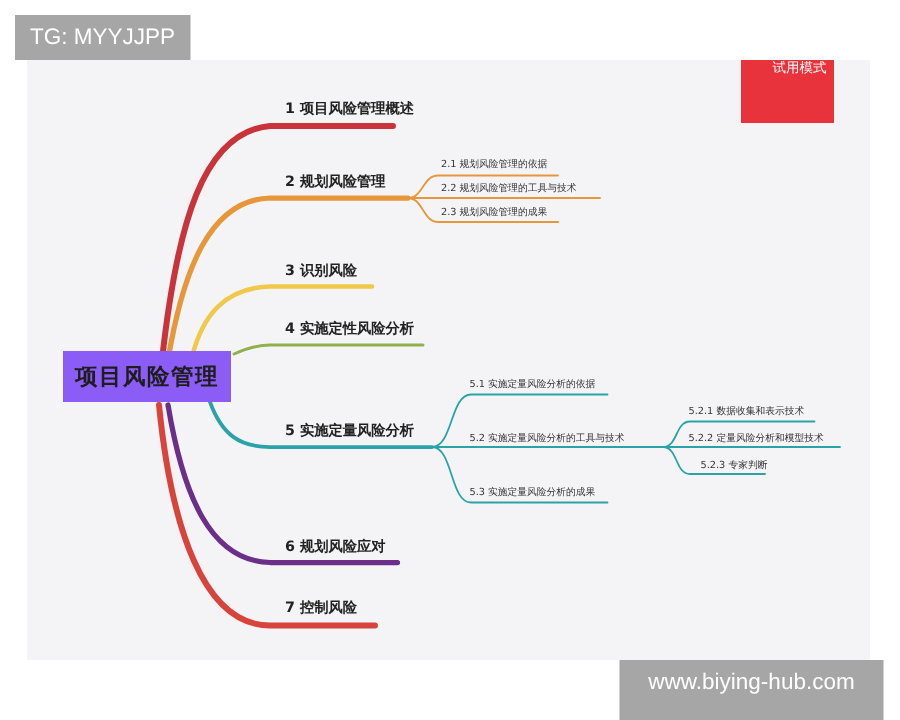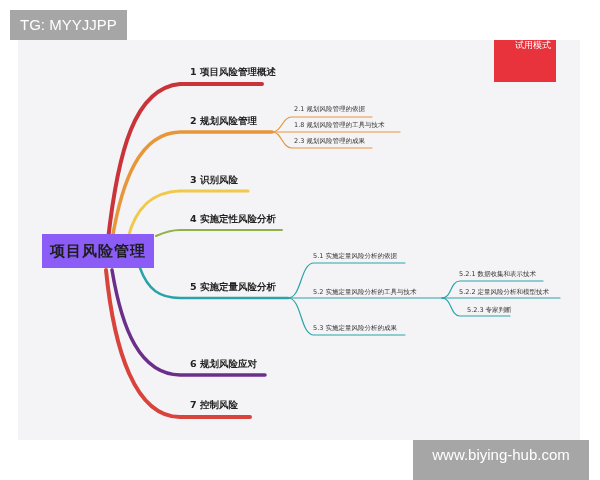--- a/index.html
+++ b/index.html
@@ -20,21 +20,21 @@
     .wm-br {
       position: absolute; left: 413px; top: 440px; width: 176px; height: 44px;
       background: #a6a6a6; color: #ffffff; font-size: 15px; line-height: 30px; text-align: center;
       font-family: "Liberation Sans", sans-serif;
     }
     .xmind {
       position: absolute; left: 494px; top: 40px; width: 62px; height: 42px;
       background: #e8323c; color: #fff; text-align: center;
     }
     .xmind .brand { font-size: 14px; font-weight: bold; line-height: 16px; padding-top: 8px; font-family: "Liberation Sans", sans-serif; }
-    .xmind .sub { font-size: 9px; line-height: 12px; padding-left: 16px; font-family: Liberation Mono, monospace; }
+    .xmind .sub { font-size: 9px; line-height: 12px; padding-left: 16px; }
     .root {
       position: absolute; left: 42px; top: 234px; width: 112px; height: 34px;
       background: #8b5cf6; color: #1d1d1d; font-size: 15px; font-weight: bold;
       line-height: 34px; text-align: center; letter-spacing: 1px;
     }
     .node {
       position: absolute; color: #222; font-size: 9.5px; font-weight: bold; white-space: nowrap;
     }
     .sub2 {
       position: absolute; color: #333; font-size: 6.5px; white-space: nowrap;
@@ -86,21 +86,21 @@
 
 <div class="xmind">
   <div class="sub">试用模式</div>
 </div>
 
 <div class="root">项目风险管理</div>
 
 <div class="node" style="left:190px; top:66px;">1 项目风险管理概述</div>
 <div class="node" style="left:190px; top:115px;">2 规划风险管理</div>
 <div class="sub2" style="left:294px; top:105px;">2.1 规划风险管理的依据</div>
-<div class="sub2" style="left:294px; top:121px;">1.8 规划风险管理的工具与技术</div>
+<div class="sub2" style="left:294px; top:121px;">2.2 规划风险管理的工具与技术</div>
 <div class="sub2" style="left:294px; top:137px;">2.3 规划风险管理的成果</div>
 
 <div class="node" style="left:190px; top:174px;">3 识别风险</div>
 <div class="node" style="left:190px; top:213px;">4 实施定性风险分析</div>
 <div class="node" style="left:190px; top:281px;">5 实施定量风险分析</div>
 
 <div class="sub2" style="left:313px; top:252px;">5.1 实施定量风险分析的依据</div>
 <div class="sub2" style="left:313px; top:288px;">5.2 实施定量风险分析的工具与技术</div>
 <div class="sub2" style="left:313px; top:324px;">5.3 实施定量风险分析的成果</div>
 

